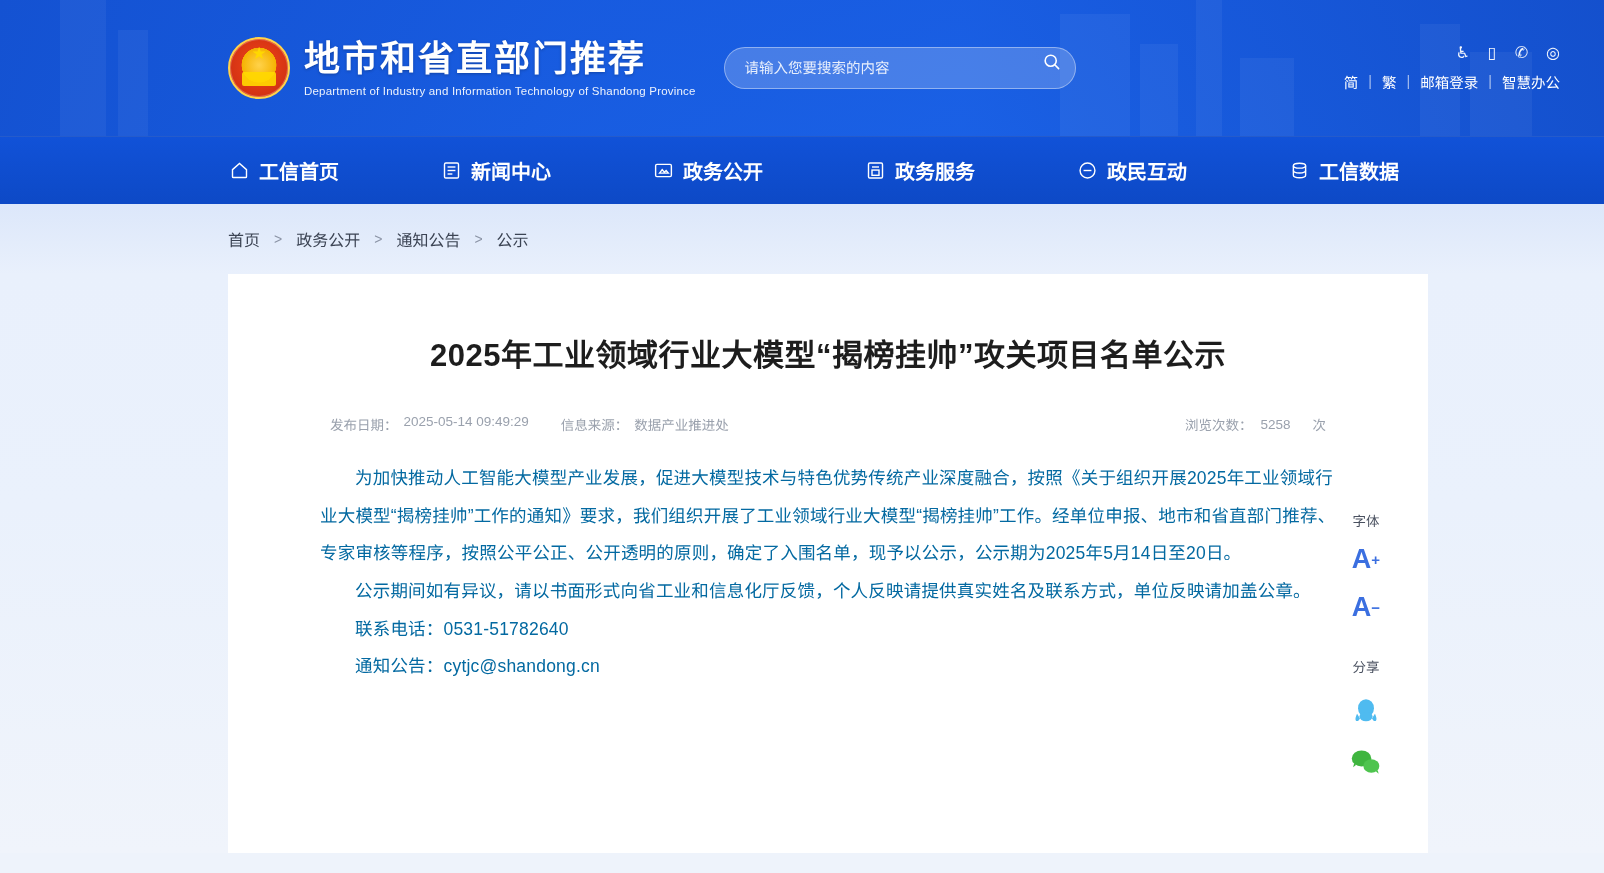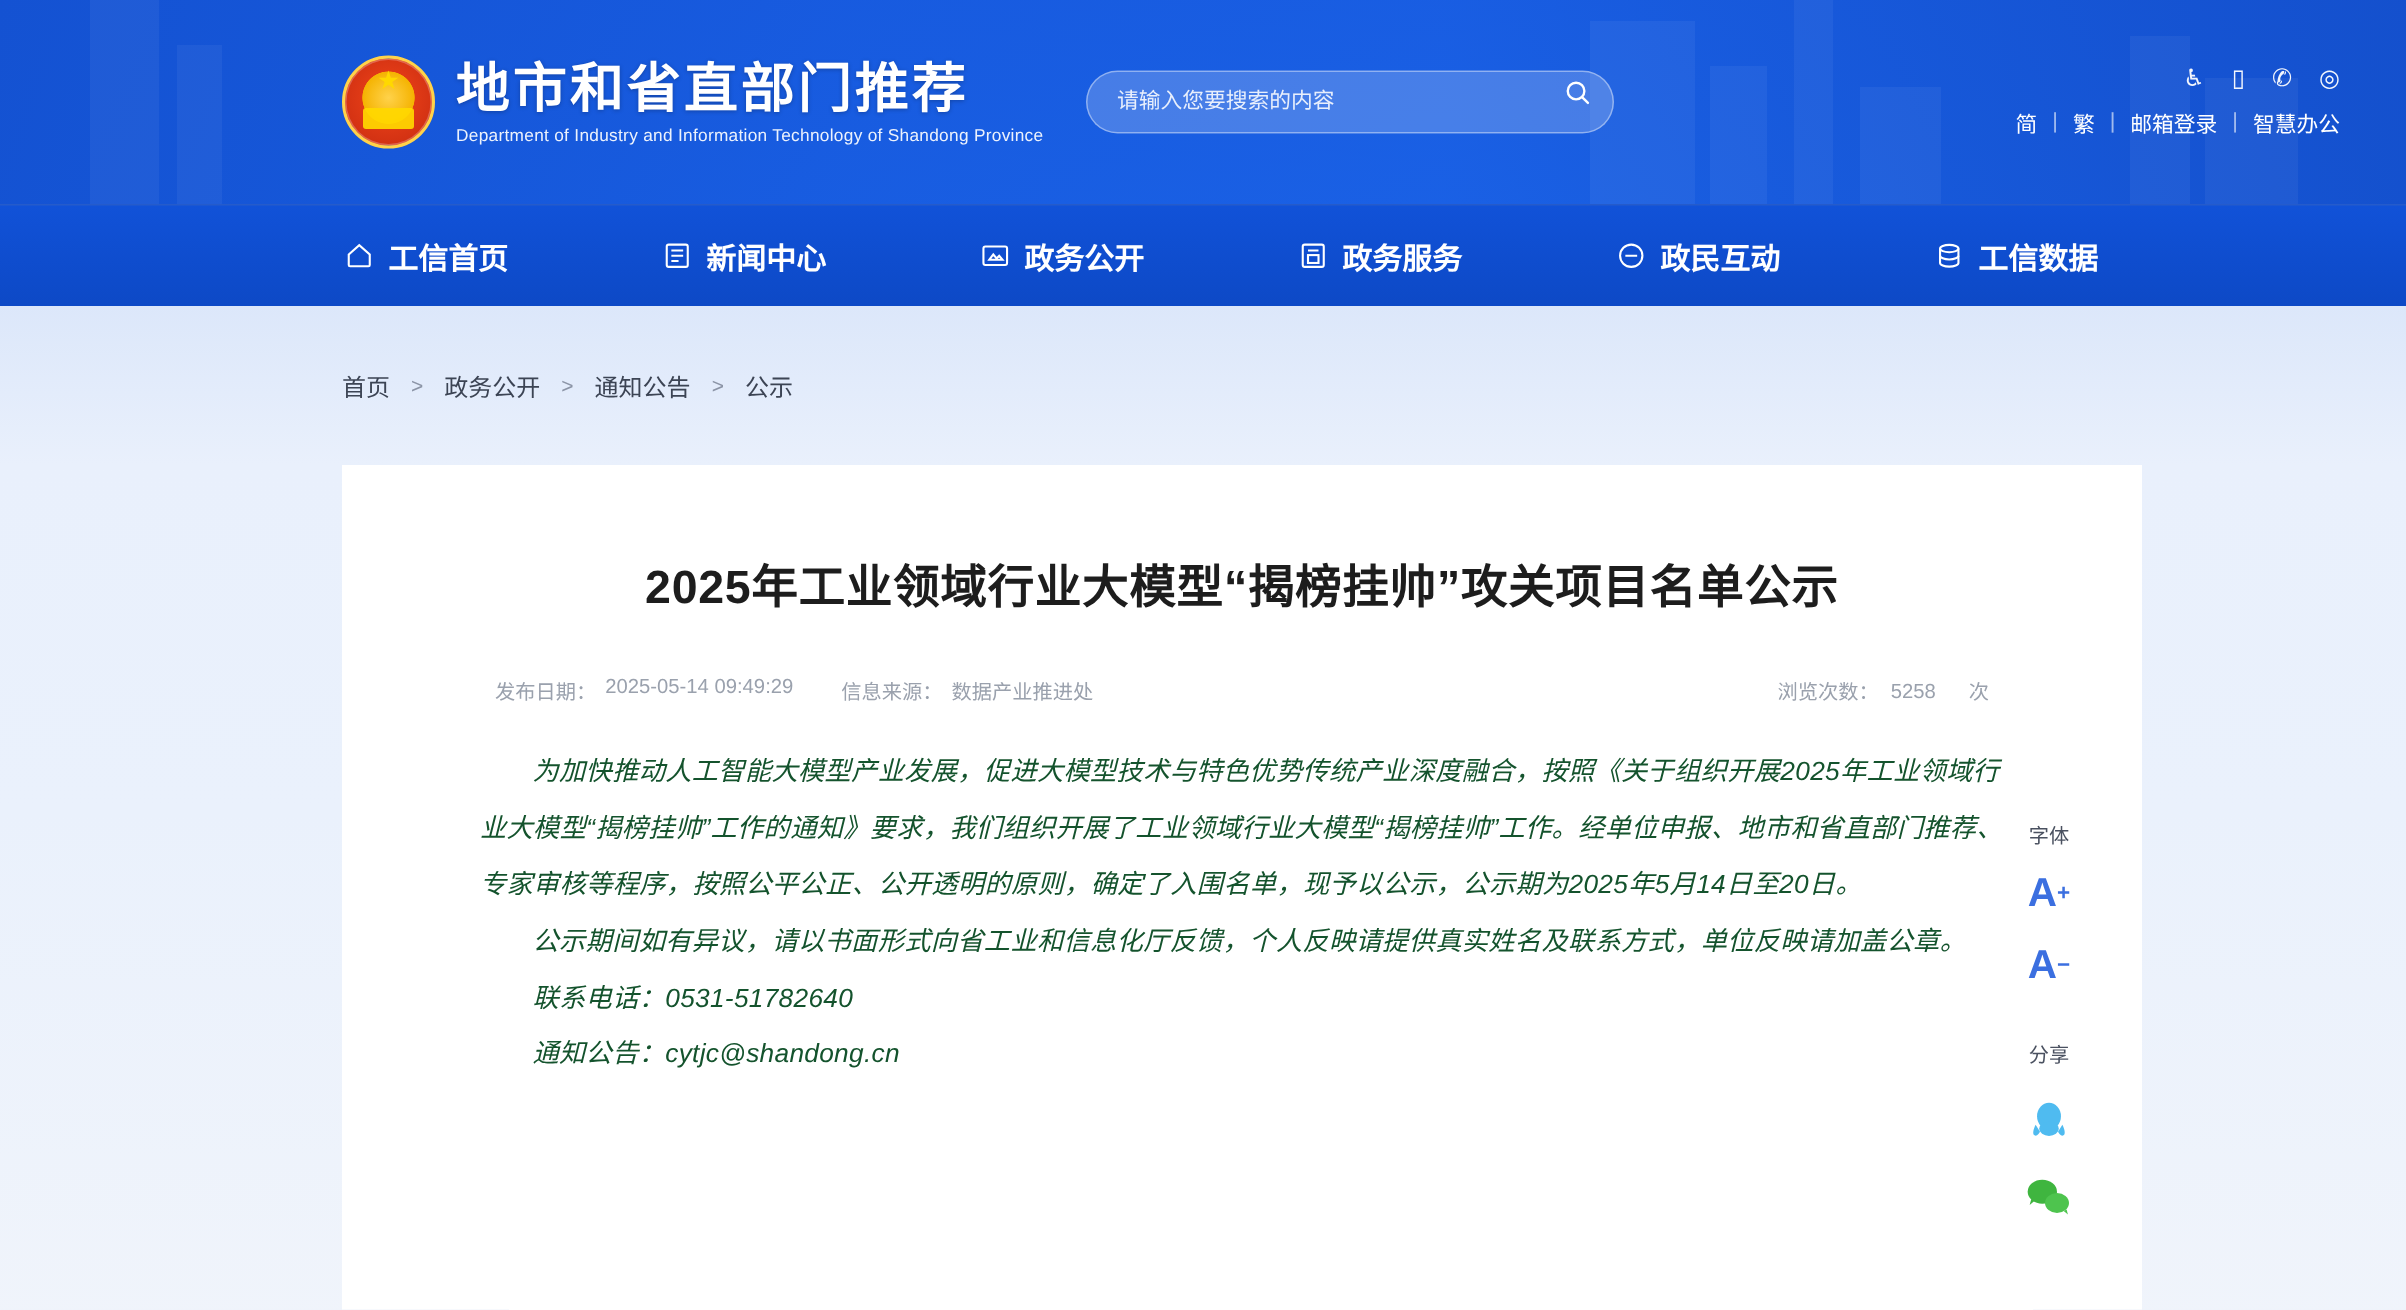--- a/index.html
+++ b/index.html
@@ -155,21 +155,21 @@
   .nav-icon {
     width: 22px; height: 22px;
     display: inline-flex;
     align-items: center;
     justify-content: center;
   }
   .nav-icon svg { width: 21px; height: 21px; fill: none; stroke: #fff; stroke-width: 1.6; }
 
   
   .crumb-area {
-    height: 106px;
+    height: 70px;
     background: linear-gradient(180deg, #dce7fa 0%, #e9f0fc 100%);
     display: flex;
     align-items: center;
     padding-left: 228px;
   }
   .crumb {
     display: flex;
     align-items: center;
     gap: 14px;
     font-size: 16px;
@@ -213,23 +213,22 @@
   .doc-meta .m-val { color: #9aa1ad; margin-left: 6px; }
   .doc-meta .grp { display: flex; align-items: flex-start; }
   .doc-meta .grp + .grp { margin-left: 32px; }
   .doc-meta .views { margin-left: auto; display: flex; align-items: center; }
   .doc-meta .views .m-val { margin: 0 22px 0 8px; }
 
   .doc-body {
     margin-top: 26px;
     font-size: 17.5px;
     line-height: 2.15;
-    color: #14532d;
+    color: #0369a1;
     letter-spacing: .2px;
-    font-style: italic;
   }
   .doc-body p { text-indent: 2em; }
   .doc-body p.noindent { text-indent: 2em; }
 
   
   .side-tools {
     position: absolute;
     left: 1330px;
     top: 236px;
     width: 72px;

